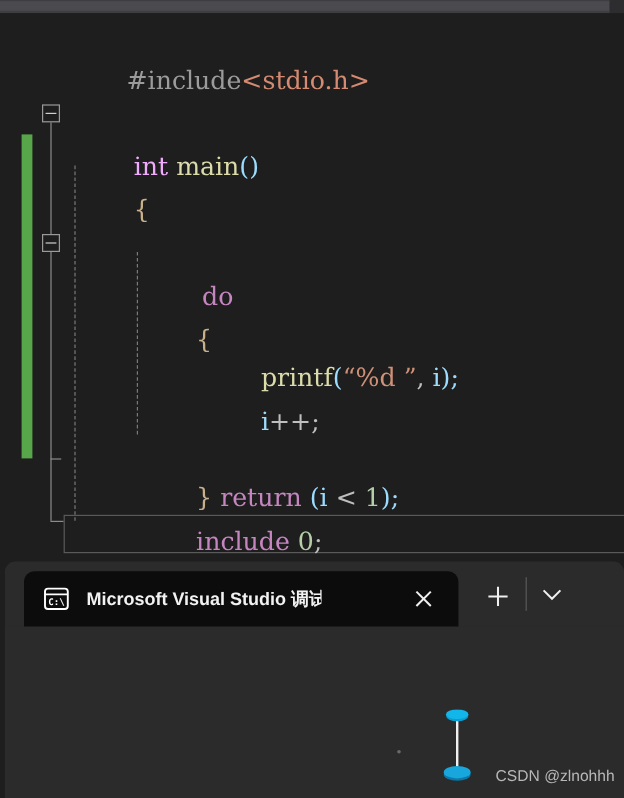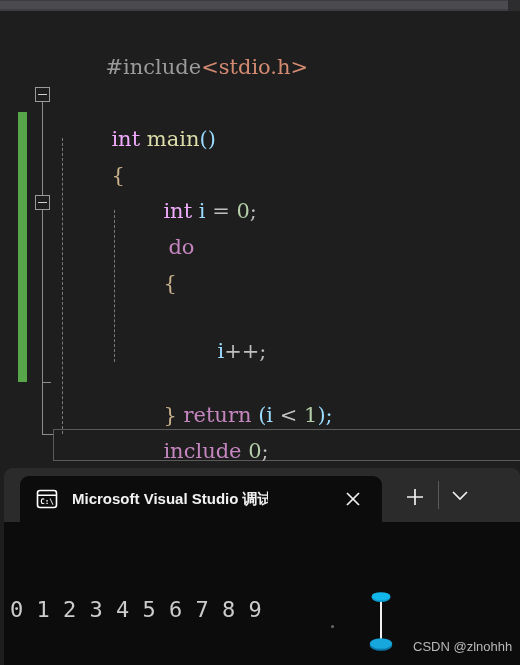--- a/index.html
+++ b/index.html
@@ -271,32 +271,32 @@
       <div class="line" style="top:38px; left:52px;"></div>
 
       <div class="line" style="top:74px; left:58px;">
         <span class="t-kw">int</span><span class="t-punc"> </span><span class="t-fn">main</span><span class="t-var">()</span>
       </div>
 
       <div class="line" style="top:110px; left:58px;">
         <span class="t-brace">{</span>
       </div>
 
-      <div class="line" style="top:146px; left:110px;">
-        <span class="t-kw">int</span><span class="t-var"> i </span><span class="t-punc">= </span><span class="t-num">0</span><span class="t-punc">;</span>
-      </div>
 
       <div class="line" style="top:182px; left:115px;">
         <span class="t-ctl">do</span>
       </div>
 
       <div class="line" style="top:218px; left:110px;">
         <span class="t-brace">{</span>
       </div>
 
+      <div class="line" style="top:250px; left:164px;">
+        <span class="t-fn">printf</span><span class="t-var">(</span><span class="t-str">“%d ”</span><span class="t-punc">, </span><span class="t-var">i</span><span class="t-var">);</span>
+      </div>
 
       <div class="line" style="top:286px; left:164px;">
         <span class="t-var">i</span><span class="t-punc">++;</span>
       </div>
 
       <div class="line" style="top:322px; left:164px;"></div>
 
       <div class="line" style="top:350px; left:110px;">
         <span class="t-brace">} </span><span class="t-ctl">return</span><span class="t-var"> (</span><span class="t-var">i</span><span class="t-punc"> &lt; </span><span class="t-num">1</span><span class="t-var">);</span>
       </div>
@@ -342,27 +342,20 @@
 
       <div class="tab-sep"></div>
 
       <div class="tab-chevron">
         <svg width="20" height="14" viewBox="0 0 20 14">
           <polyline points="3,4 10,11 17,4" fill="none" stroke="#f0f0f0" stroke-width="1.7"></polyline>
         </svg>
       </div>
     </div>
 
-    <div class="console">
-      <div class="console-text">
-        <div class="console-line">0 1 2 3 4 5 6 7 8 9</div>
-        
-        
-      </div>
-    </div>
   </div>
 
   <div class="caret-dot"></div>
   <div class="caret-stem"></div>
 
   <div class="caret-handle-top">
     <svg width="20" height="11" viewBox="0 0 20 11">
       <ellipse cx="10" cy="5.5" rx="9.3" ry="4.6" fill="#0a9ed0"></ellipse>
       <ellipse cx="10" cy="4.2" rx="9.3" ry="4.0" fill="#13b6ea"></ellipse>
     </svg>

